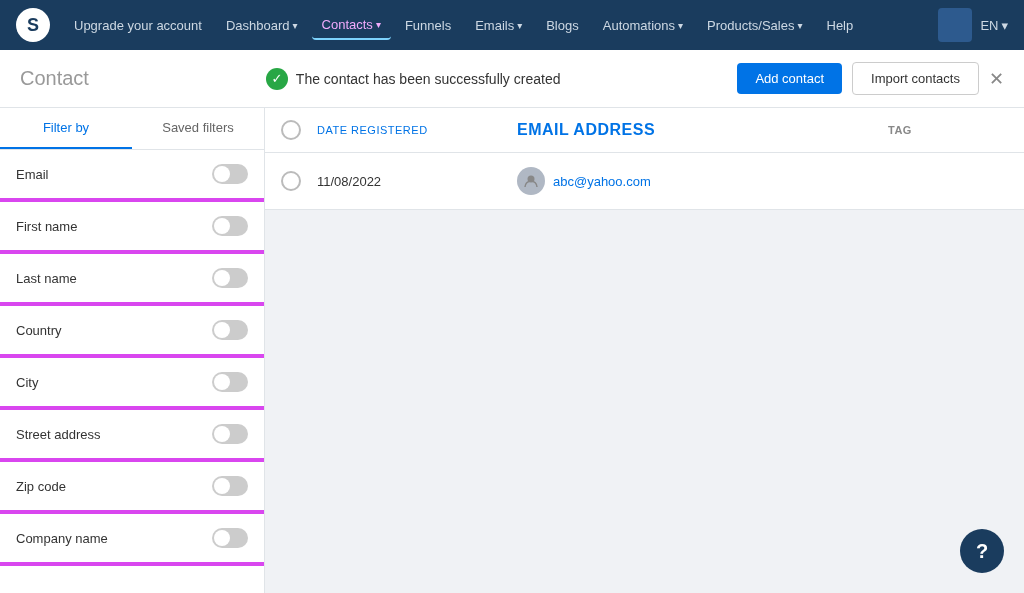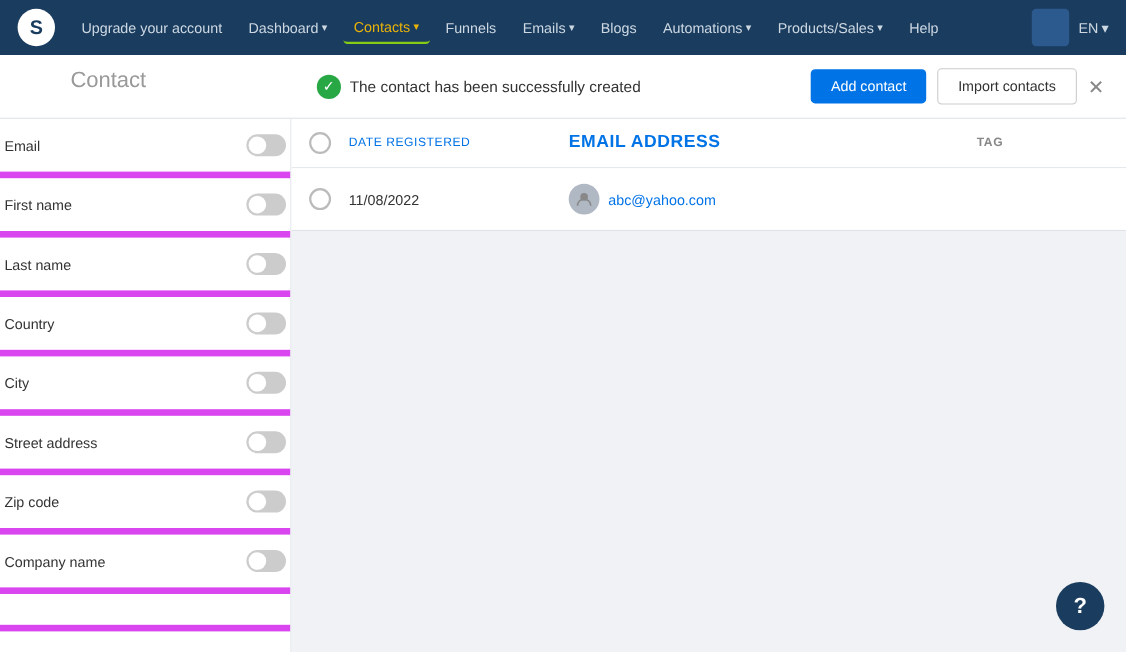--- a/index.html
+++ b/index.html
@@ -26,22 +26,22 @@
     .nav-item {
       color: #cdd8e3;
       padding: 6px 10px;
       border-radius: 4px;
       font-size: 13px;
       cursor: pointer;
       white-space: nowrap;
       display: flex; align-items: center; gap: 3px;
     }
     .nav-item.active {
-      color: #eab308;
-      border-bottom: 2px solid #84cc16;
+      color: #f0abfc;
+      border-bottom: 2px solid #7dd3fc;
     }
     .nav-item .chevron { font-size: 10px; }
     .nav-spacer { flex: 1; }
     .nav-avatar {
       width: 34px; height: 34px;
       background: #2d5a8e;
       border-radius: 4px;
       margin-right: 4px;
     }
     .nav-lang {
@@ -133,22 +133,22 @@
     }
     .filter-tab.active {
       color: #0073e6;
       border-bottom: 2px solid #0073e6;
       font-weight: 500;
     }
     .filter-item {
       display: flex;
       align-items: center;
       justify-content: space-between;
-      padding: 14px 4px;
-      border-bottom: 6px solid #d946ef;
+      padding: 14px 16px;
+      border-bottom: 4px solid #d946ef;
       font-size: 13px;
       color: #333;
     }
 
     
     .toggle {
       width: 36px; height: 20px;
       background: #ccc;
       border-radius: 10px;
       position: relative;
@@ -269,37 +269,41 @@
   <div class="nav-item">Help</div>
   <div class="nav-spacer"></div>
   <div class="nav-avatar"></div>
   <div class="nav-lang">
     <span>EN</span>
     <span>▾</span>
   </div>
 </nav>
 
 <div class="notification-bar">
-  <div style="flex:1; display:flex; gap:10px; justify-content:space-between;margin-left:44px;">
+  <div style="flex:1; display:flex; align-items:center; gap:10px; justify-content:space-between;">
     <div style="color:#999; font-size:20px; font-weight:300;">Contact</div>
     <div class="notification-left">
       <div class="notification-icon">✓</div>
       <span class="notification-text">The contact has been successfully created</span>
     </div>
     <div style="display:flex; gap:10px; align-items:center;">
       <button class="btn-primary">Add contact</button>
       <button class="btn-secondary">Import contacts</button>
       <span class="notification-close">✕</span>
     </div>
   </div>
 </div>
 
 <div class="main-layout">
 
   <aside class="sidebar">
+    <div class="filter-tabs">
+      <div class="filter-tab active">Filter by</div>
+      <div class="filter-tab">Saved filters</div>
+    </div>
 
     <div class="filter-item">
       <span>Email</span>
       <div class="toggle"></div>
     </div>
     <div class="filter-item">
       <span>First name</span>
       <div class="toggle"></div>
     </div>
     <div class="filter-item">

